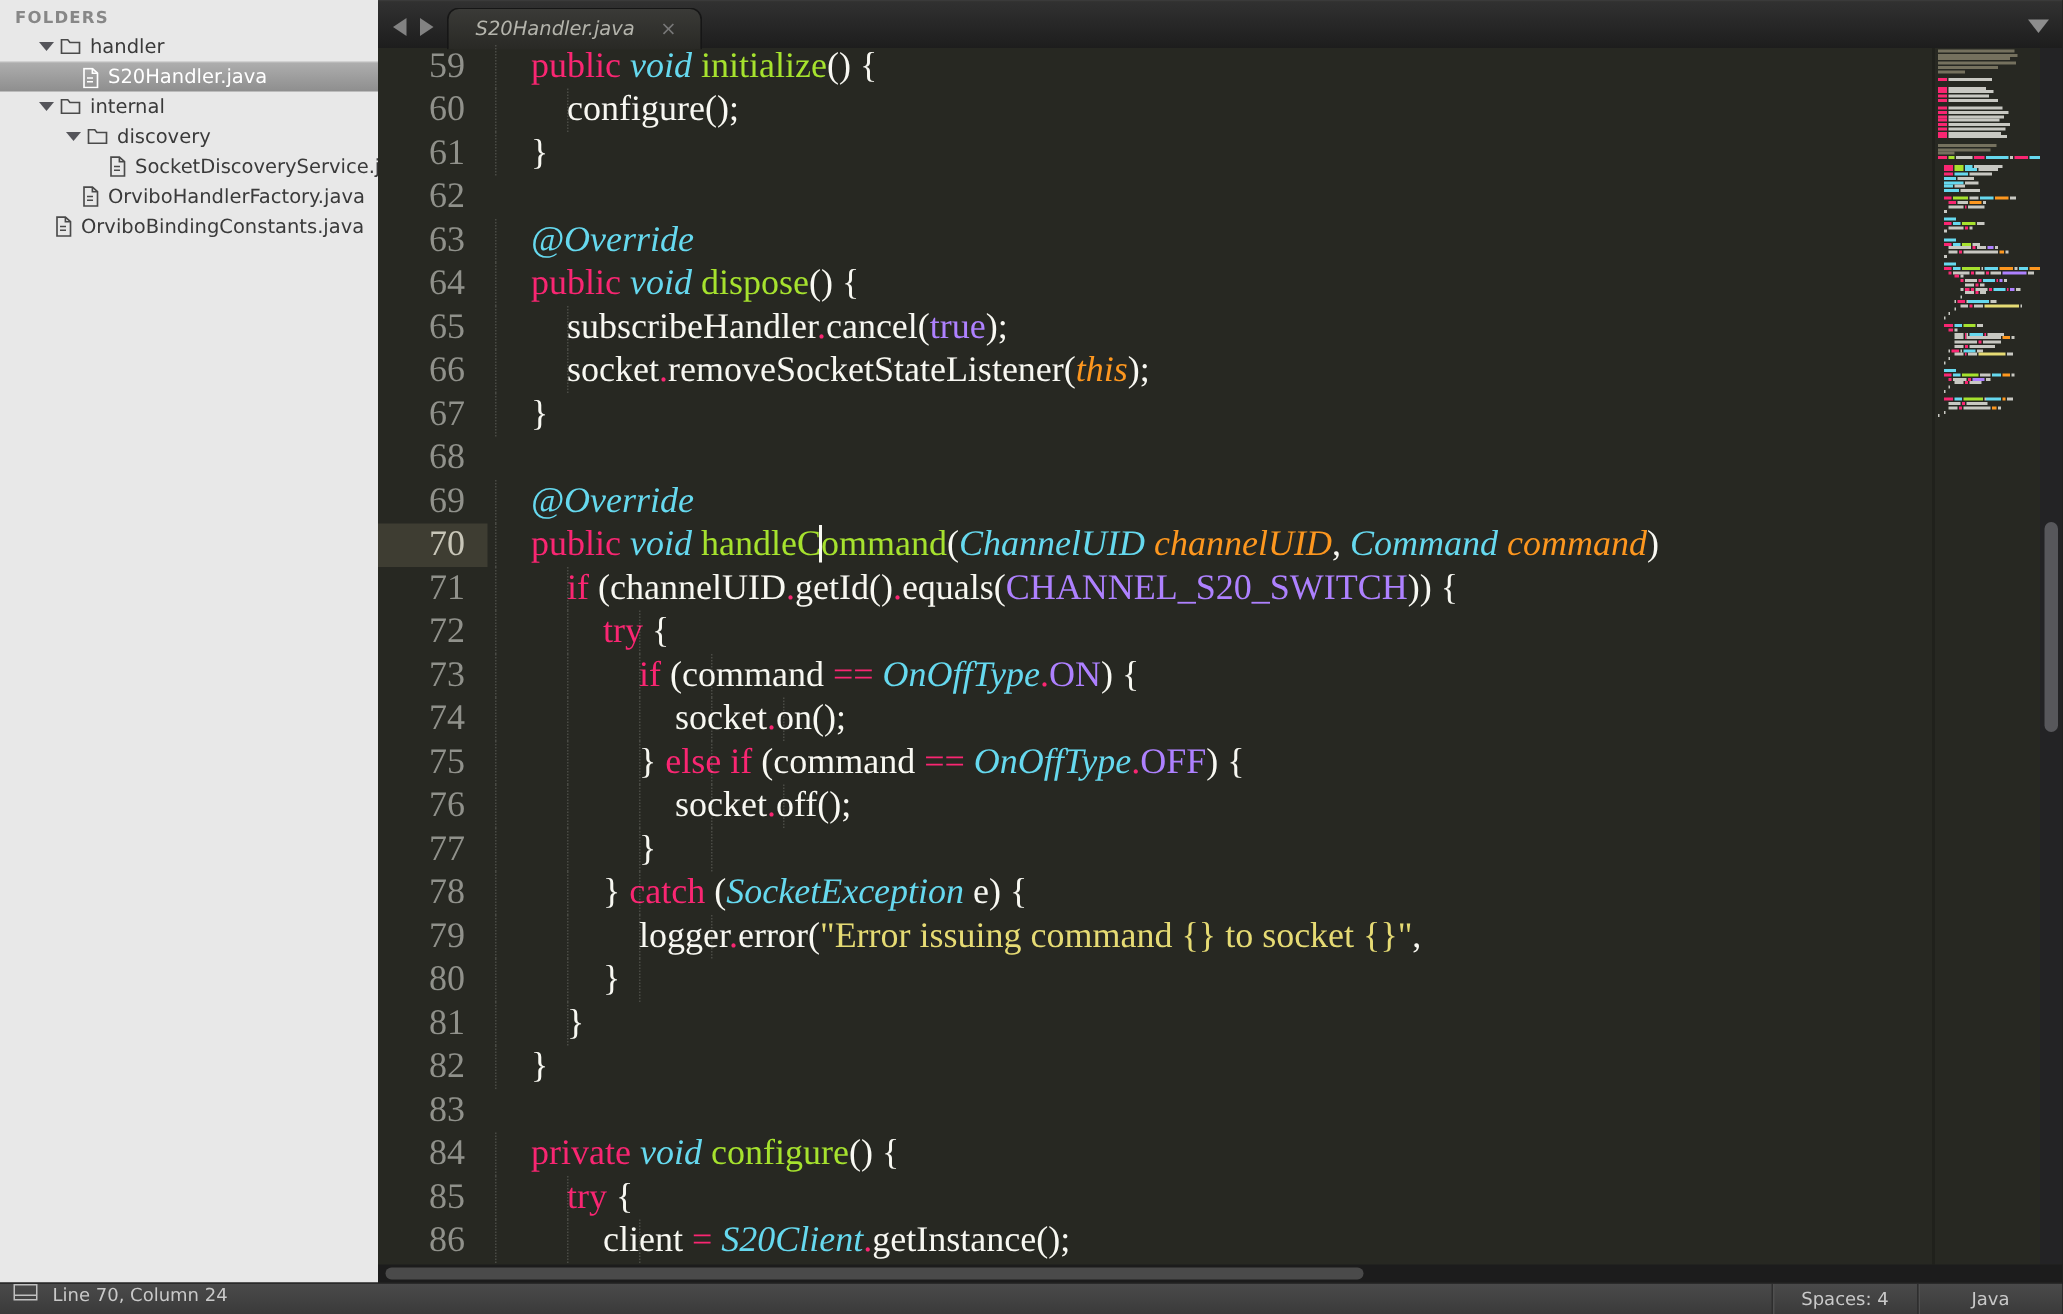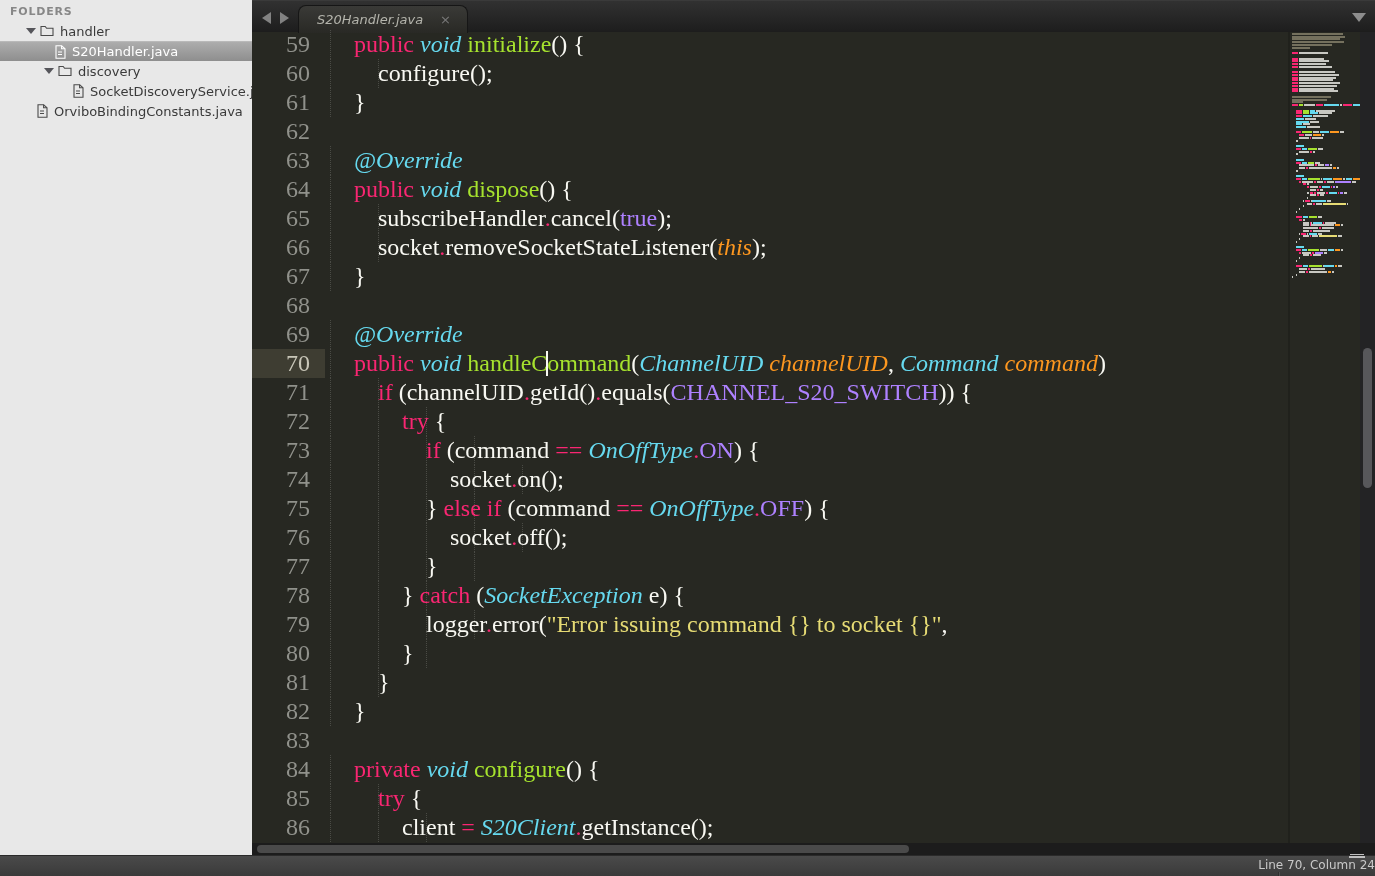--- a/index.html
+++ b/index.html
@@ -69,23 +69,23 @@
 
   
   .vscroll { width:15px; flex:none; background:#232325; position:relative; }
   .vthumb { position:absolute; left:3px; top:316px; width:9px; height:140px;
             background:#57575b; border-radius:5px; cursor:pointer; }
   .hscroll { height:12px; flex:none; background:#1c1c1c; position:relative; }
   .hthumb { position:absolute; left:5px; top:2px; width:652px; height:8px;
             background:#4a4a4a; border-radius:4px; cursor:pointer; }
 
   
-  .statusbar { grid-column:1 / span 2; grid-row:2; display:flex; align-items:flex-end;
+  .statusbar { grid-column:1 / span 2; grid-row:2; display:flex; align-items:flex-start;
                background:linear-gradient(#4a4a4a,#3a3a3a); border-top:1px solid #2a2a2a;
-               color:#c9c9c9; font-size:12px;flex-direction:column; }
+               color:#c9c9c9; font-size:12px; }
   .panel-icon { width:16px; height:11px; border:1px solid #c0c0c0; margin:0 10px 0 9px;
                 position:relative; cursor:pointer; }
   .panel-icon::after { content:""; position:absolute; left:0; right:0; bottom:2px;
                        border-top:1px solid #c0c0c0; }
   .sb-spacer { flex:1; }
   .sb-cell { width:97px; height:21px; line-height:20px; text-align:center;
              border-left:1px solid #2e2e2e; box-shadow:inset 1px 0 0 #4f4f4f;
              cursor:pointer; }
 </style>
 </head>
@@ -109,39 +109,59 @@
           <span class="file-spacer"></span>
           <span class="tree-icon">
             <svg width="11" height="14" viewBox="0 0 11 14">
               <path d="M1 .7 h5.6 L10 3.8 V13.3 H1 z" fill="none" stroke="currentColor" stroke-width="1.1"></path>
               <path d="M6.6 .7 V3.8 H10" fill="none" stroke="currentColor" stroke-width="1.1"></path>
               <path d="M3 7 h4 M3 9.5 h4" stroke="currentColor" stroke-width="1"></path>
             </svg>
           </span>
           <span>S20Handler.java</span>
         </div>
+        <div class="tree-row" style="padding-left: 26px;">
+          <span class="disclosure"></span>
+          <span class="tree-icon">
+            <svg width="14" height="12" viewBox="0 0 14 12">
+              <path d="M1 10.5 V1.5 h4.2 l1.4 1.8 H13 v7.2 z" fill="none" stroke="currentColor" stroke-width="1.1"></path>
+            </svg>
+          </span>
+          <span>internal</span>
+        </div>
         <div class="tree-row" style="padding-left: 44px;">
           <span class="disclosure"></span>
           <span class="tree-icon">
             <svg width="14" height="12" viewBox="0 0 14 12">
               <path d="M1 10.5 V1.5 h4.2 l1.4 1.8 H13 v7.2 z" fill="none" stroke="currentColor" stroke-width="1.1"></path>
             </svg>
           </span>
           <span>discovery</span>
         </div>
         <div class="tree-row" style="padding-left: 62px;">
           <span class="file-spacer"></span>
           <span class="tree-icon">
             <svg width="11" height="14" viewBox="0 0 11 14">
               <path d="M1 .7 h5.6 L10 3.8 V13.3 H1 z" fill="none" stroke="currentColor" stroke-width="1.1"></path>
               <path d="M6.6 .7 V3.8 H10" fill="none" stroke="currentColor" stroke-width="1.1"></path>
               <path d="M3 7 h4 M3 9.5 h4" stroke="currentColor" stroke-width="1"></path>
             </svg>
           </span>
           <span>SocketDiscoveryService.java</span>
+        </div>
+        <div class="tree-row" style="padding-left: 44px;">
+          <span class="file-spacer"></span>
+          <span class="tree-icon">
+            <svg width="11" height="14" viewBox="0 0 11 14">
+              <path d="M1 .7 h5.6 L10 3.8 V13.3 H1 z" fill="none" stroke="currentColor" stroke-width="1.1"></path>
+              <path d="M6.6 .7 V3.8 H10" fill="none" stroke="currentColor" stroke-width="1.1"></path>
+              <path d="M3 7 h4 M3 9.5 h4" stroke="currentColor" stroke-width="1"></path>
+            </svg>
+          </span>
+          <span>OrviboHandlerFactory.java</span>
         </div>
         <div class="tree-row" style="padding-left: 26px;">
           <span class="file-spacer"></span>
           <span class="tree-icon">
             <svg width="11" height="14" viewBox="0 0 11 14">
               <path d="M1 .7 h5.6 L10 3.8 V13.3 H1 z" fill="none" stroke="currentColor" stroke-width="1.1"></path>
               <path d="M6.6 .7 V3.8 H10" fill="none" stroke="currentColor" stroke-width="1.1"></path>
               <path d="M3 7 h4 M3 9.5 h4" stroke="currentColor" stroke-width="1"></path>
             </svg>
           </span>

